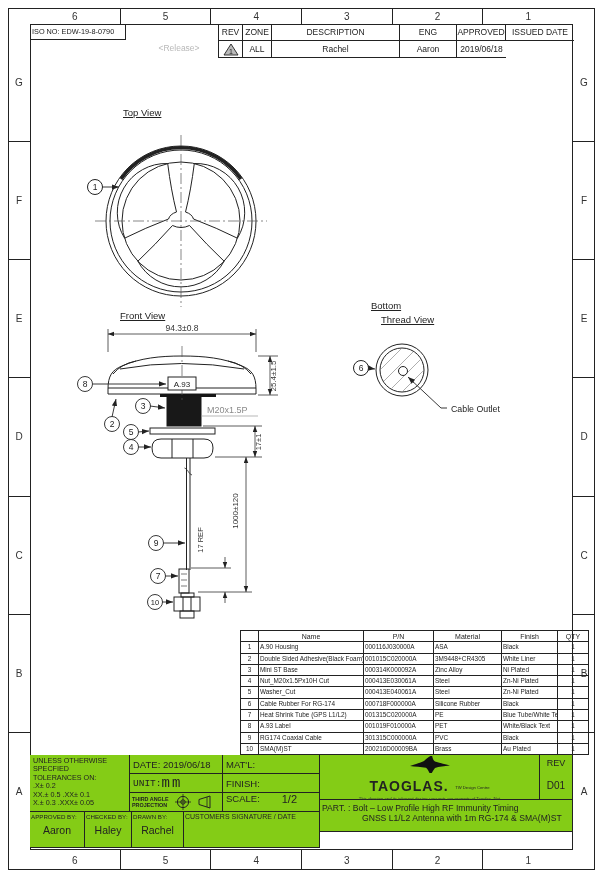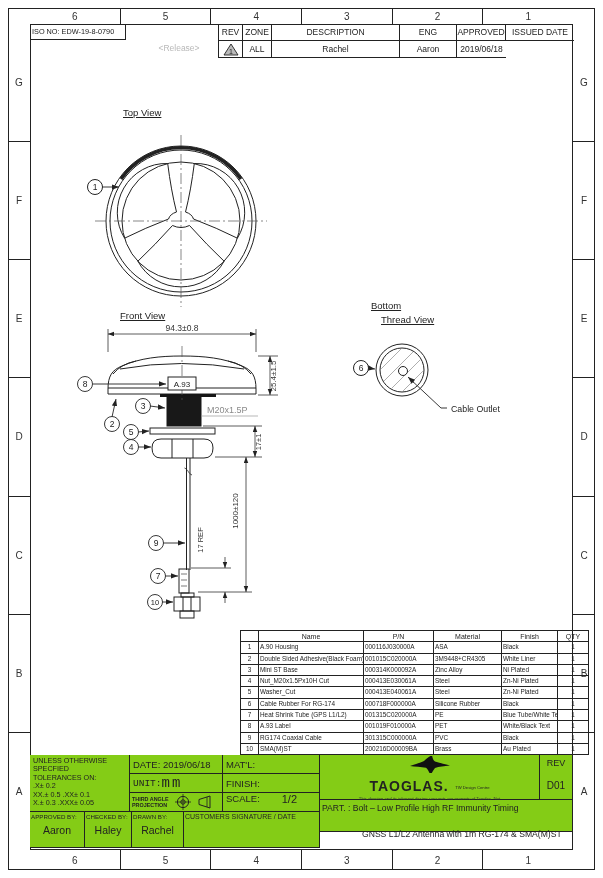--- a/index.html
+++ b/index.html
@@ -70,21 +70,21 @@
   #customer-cell{left:184px;width:136px;}
   #logo-cell{left:320px;top:755px;width:220px;height:45px;text-align:center;}
   #brand{font-size:14px;font-weight:bold;letter-spacing:1px;line-height:1;}
   #brand-sub{font-size:4.2px;display:inline-block;vertical-align:2px;margin-left:2px;}
   #disclaimer{font-size:4.3px;line-height:1.25;color:#333;margin-top:1px;}
   #rev-cell{left:540px;top:755px;width:33px;height:45px;text-align:center;}
   #rev-cell .l{font-size:9px;margin-top:3px;}
   #rev-cell .v{font-size:10px;margin-top:12px;}
   #title-cell{left:320px;top:800px;width:253px;height:32px;font-size:8.6px;padding:3px 0 0 2px;}
   #title-cell .row1{display:flex;white-space:nowrap;}
-  #title-cell .row2{padding-left:40px;white-space:nowrap;margin-top:16px;}
+  #title-cell .row2{padding-left:40px;white-space:nowrap;}
   #partno-cell{left:320px;top:832px;width:253px;height:17px;display:flex;align-items:center;
                font-size:11.5px;padding-left:3px;white-space:nowrap;}
   #tb-topline{left:30px;top:755px;width:543px;height:1px;background:#222;}
   svg text{font-family:"Liberation Sans","DejaVu Sans",sans-serif;}
 </style>
 </head>
 <body>
 
 <div id="page">
 

